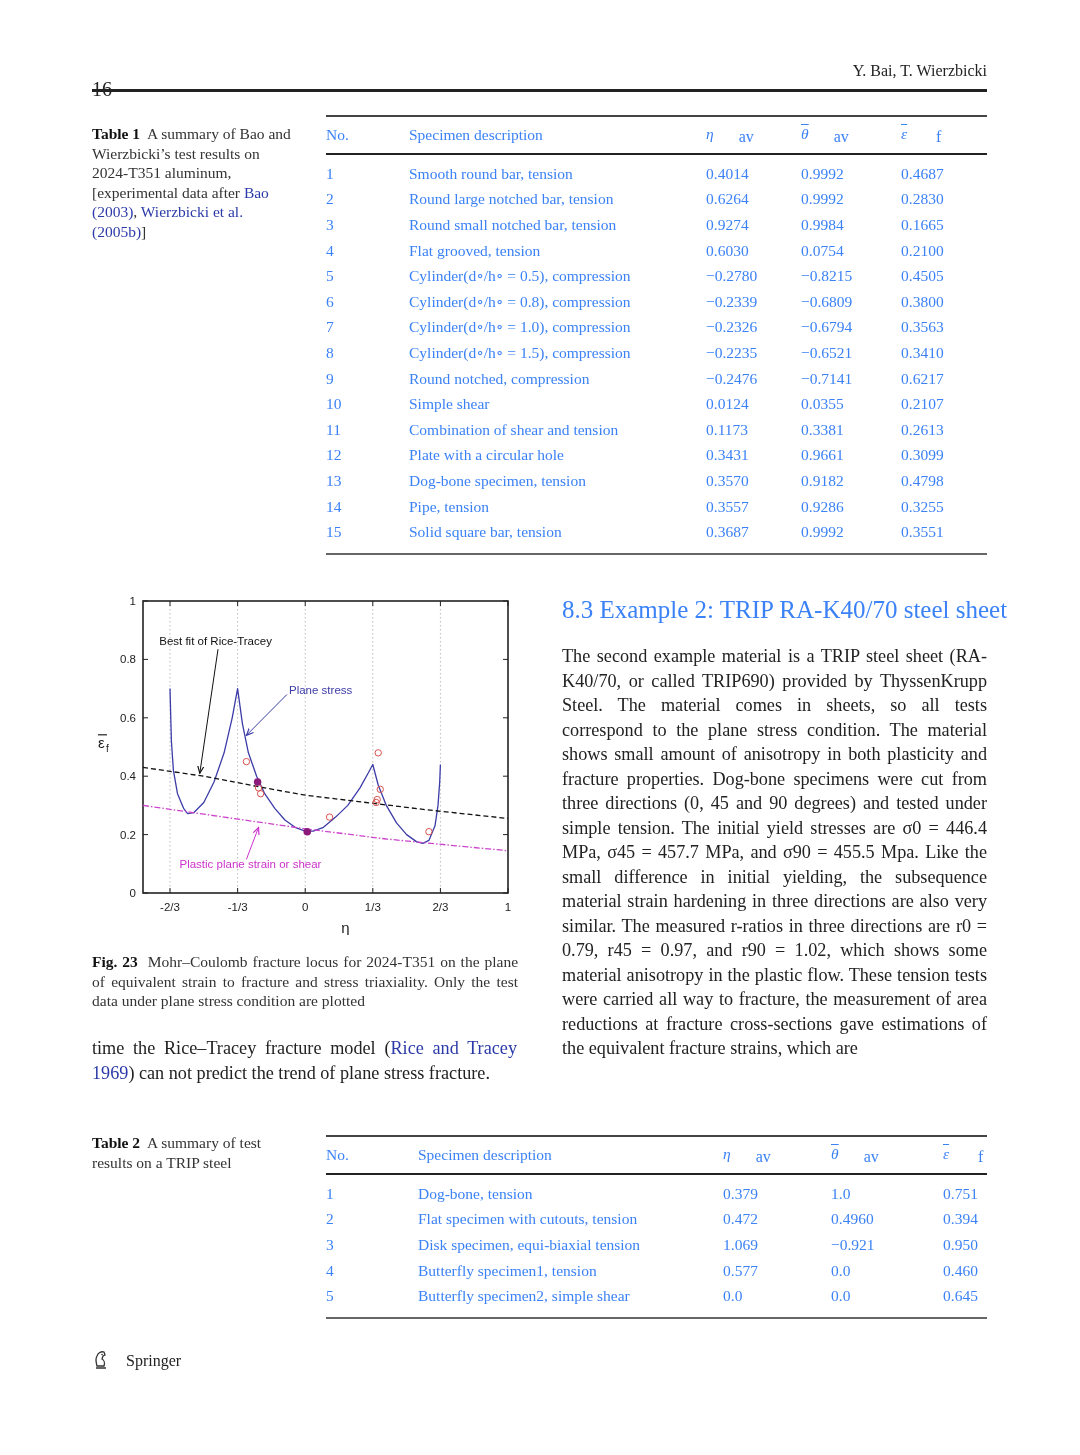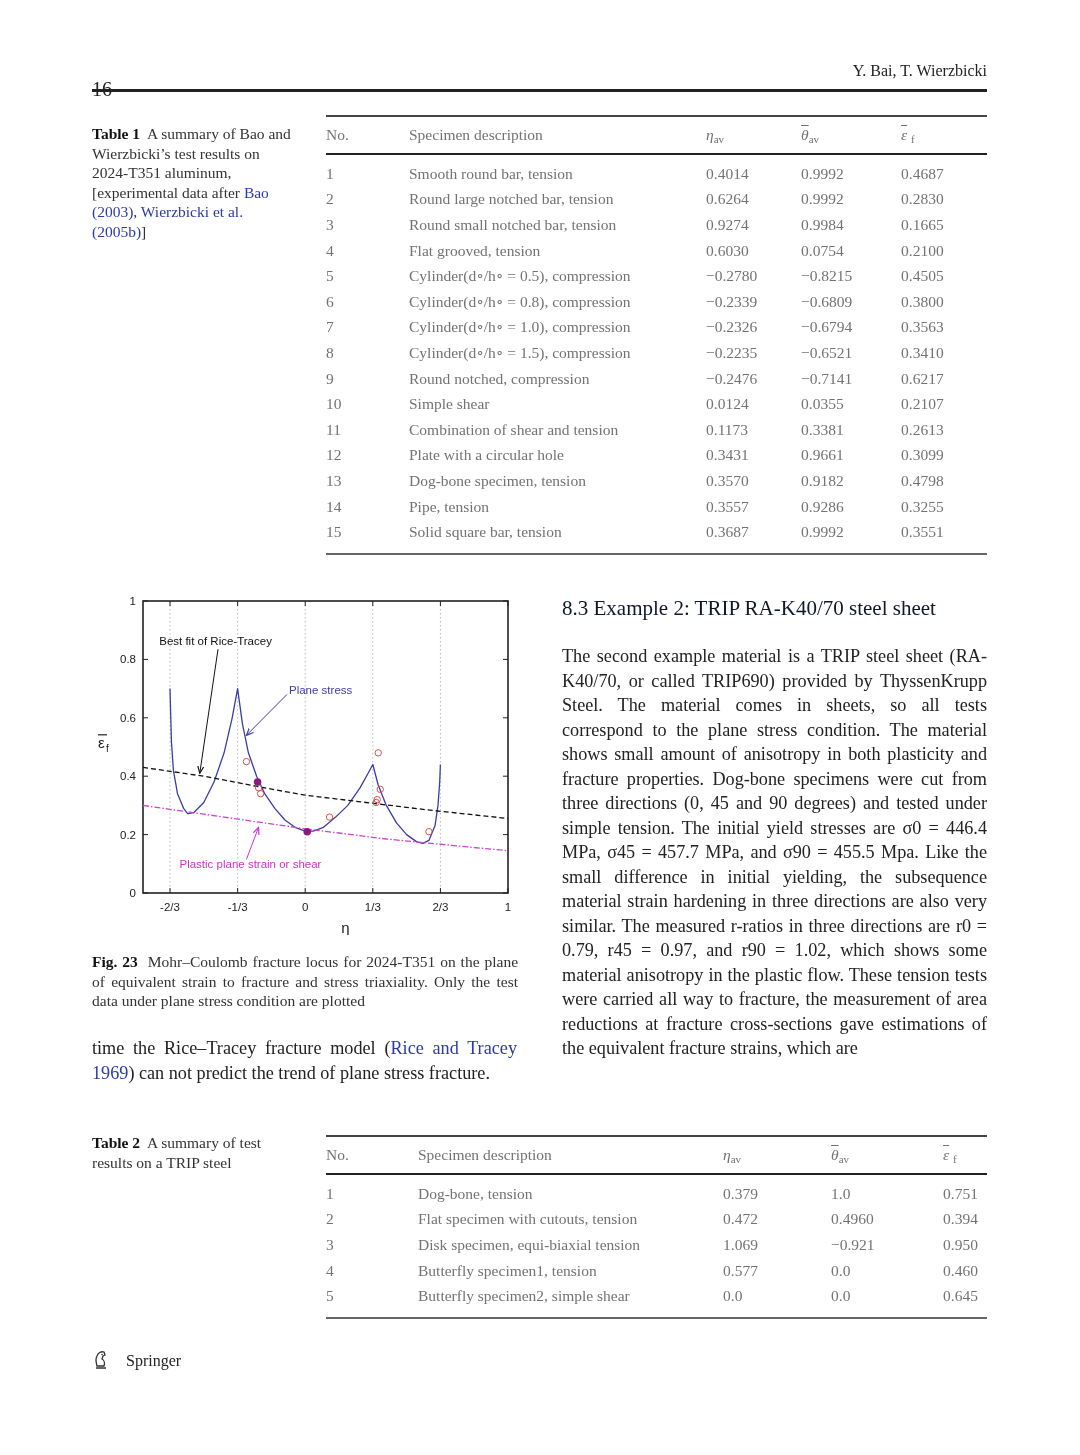--- a/index.html
+++ b/index.html
@@ -4,30 +4,30 @@
 <style>
   html, body { margin: 0; padding: 0; background: #fff; }
   body { width: 1080px; height: 1455px; position: relative; font-family: "Liberation Serif", "DejaVu Serif", serif; color: #222; overflow: hidden; }
   .abs { position: absolute; }
   .header-num { left: 92px; top: 78px; font-size: 20px; }
   .header-auth { right: 93px; top: 62px; font-size: 16px; }
   .header-rule { left: 92px; top: 89px; width: 895px; height: 3px; background: #222; }
   .caption { font-size: 15.5px; line-height: 19.6px; color: #333; }
   .caption b { color: #111; }
   .link { color: #2b3aa8; }
-  table.data { border-collapse: collapse; font-size: 15.5px; color: #737373; }
+  table.data { border-collapse: collapse; font-size: 15.5px; color: #3b82f6; }
   table.data th { font-weight: normal; text-align: left; height: 36px; padding: 0; border-top: 2px solid #444; border-bottom: 2px solid #222; }
   table.data td { height: 25.6px; padding: 0; }
   table.data tr.first td { padding-top: 6px; }
   table.data tr.last td { border-bottom: 2px solid #666; padding-bottom: 8px; }
   .num { }
   .math { font-style: italic; }
-  .sub { font-size: 11px; font-style: normal; vertical-align: -3px; }
+  .sub { font-size: 16px; font-style: normal; vertical-align: -3px; padding-left: 25px; }
   .body-text { font-size: 18.2px; line-height: 24.5px; text-align: justify; color: #222; }
-  .section-title { font-size: 21px; color: #0f172a; }
+  .section-title { font-size: 25px; color: #3b82f6; }
   .chart-text { font-family: "Liberation Sans", "DejaVu Sans", sans-serif; }
   .springer { left: 92px; top: 1350px; font-size: 16px; display: flex; align-items: flex-end; gap: 16px; }
 </style>
 </head>
 <body>
 
 <div class="abs header-num">16</div>
 <div class="abs header-auth">Y. Bai, T. Wierzbicki</div>
 <div class="abs header-rule"></div>
 

